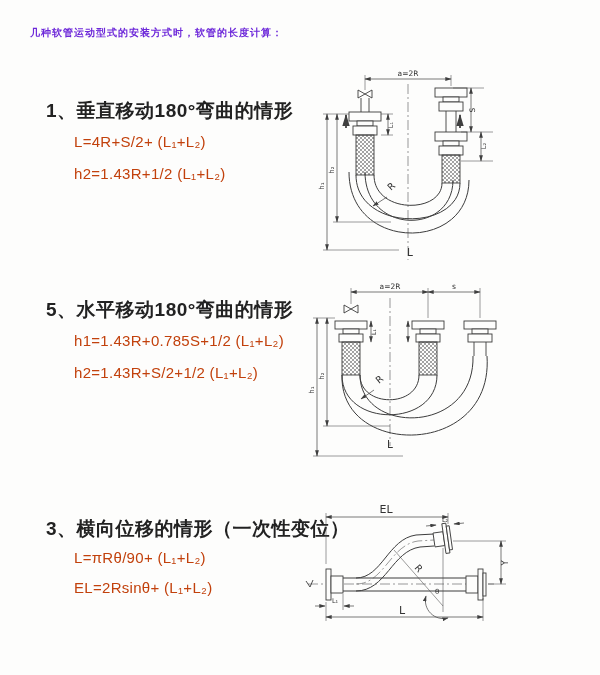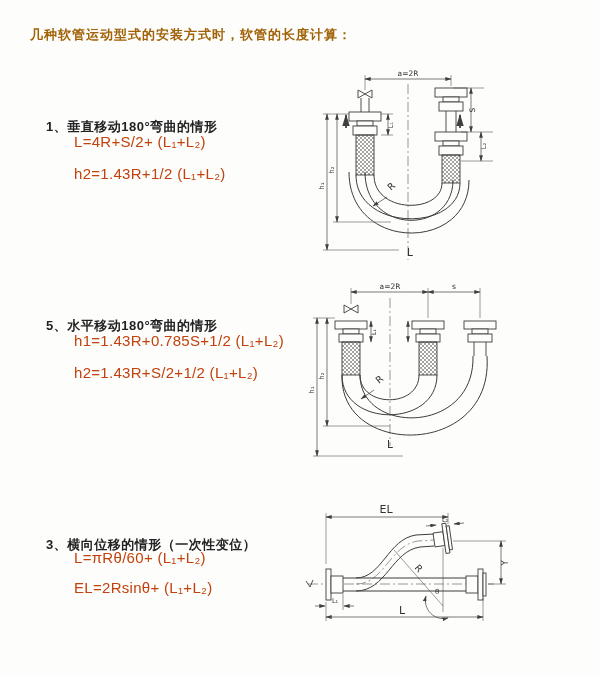--- a/index.html
+++ b/index.html
@@ -4,25 +4,25 @@
 <style>
   html,body{margin:0;padding:0;}
   body{
     width:600px;height:675px;position:relative;overflow:hidden;
     background:#fdfdfc;
     font-family:"Liberation Sans","DejaVu Sans",sans-serif;
     color:#1d1d1d;
   }
   .title{
     position:absolute;left:30px;top:26px;
-    font-size:13px;font-weight:700;letter-spacing:1px;color:#a16207;
+    font-size:10px;font-weight:700;letter-spacing:1px;color:#6d28d9;
   }
   .section-heading{
     position:absolute;left:46px;
-    font-size:13px;font-weight:700;letter-spacing:0.5px;color:#222;margin-top:20px;
+    font-size:19px;font-weight:700;letter-spacing:0.5px;color:#222;
   }
   .formulas{
     position:absolute;left:74px;
     font-size:15px;font-weight:500;letter-spacing:0.3px;color:#c2410c;
   }
   .formulas div{height:32px;line-height:32px;white-space:pre;}
   .formulas.tight div{height:30px;line-height:30px;}
   .diag{position:absolute;}
   svg text{font-family:"DejaVu Sans","Liberation Sans",sans-serif;fill:#333;}
   .dln{stroke:#3f3f3f;stroke-width:0.7;fill:none;}
@@ -188,21 +188,21 @@
   <text x="21" y="98" font-size="7" text-anchor="middle" transform="rotate(-90 21 98)">h₂</text>
 
   <text x="76" y="106" font-size="9.5" transform="rotate(-40 76 106)">R</text>
   <line class="dln" x1="71" y1="112" x2="58" y2="121" marker-end="url(#arr)"></line>
 
   <text x="84" y="170" font-size="10.5">L</text>
 </svg>
 
 <div class="section-heading" style="top:516px">3、横向位移的情形（一次性变位）</div>
 <div class="formulas tight" style="top:543px">
-  <div>L=πRθ/60+ (L₁+L₂)</div>
+  <div>L=πRθ/90+ (L₁+L₂)</div>
   <div>EL=2Rsinθ+ (L₁+L₂)</div>
 </div>
 
 <svg class="diag" style="left:298px;top:498px" width="300" height="160" viewBox="0 0 300 160">
 
   <line class="cl" x1="10" y1="86" x2="196" y2="86"></line>
   <polyline class="draw" points="8,83 12,89 15,82" stroke-width="0.7"></polyline>
 
   <g>
     <rect class="fit" x="28" y="71" width="5" height="31"></rect>

